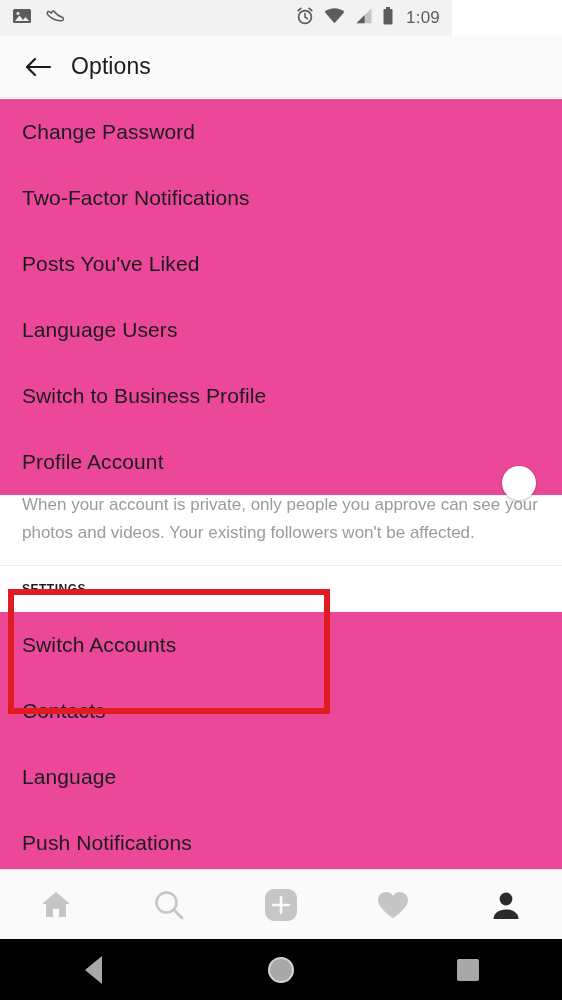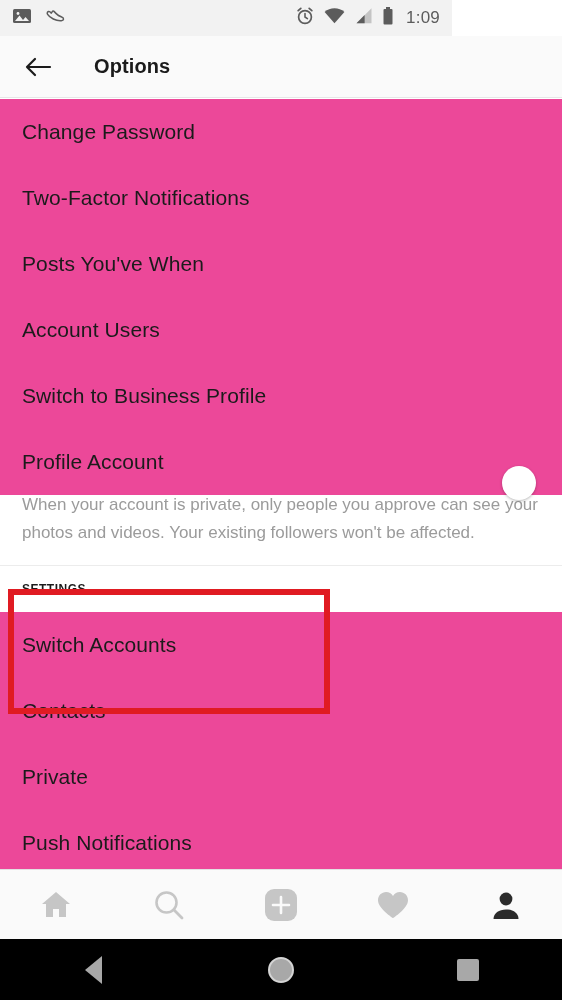--- a/index.html
+++ b/index.html
@@ -24,21 +24,21 @@
   .sb-ico { display:block; }
 
   
   .toolbar {
     position:absolute; top:36px; left:0; width:562px; height:62px;
     background:#fafafa;
     border-bottom:1px solid #e6e6e6;
     display:flex; align-items:center;
   }
   .back-btn { width:48px; height:48px; margin-left:14px; display:flex; align-items:center; justify-content:center; }
-  .toolbar-title { font-size:20px; color:#1b1b1b; margin-left:32px; letter-spacing:.1px;font-weight:bold; }
+  .toolbar-title { font-size:23px; color:#1b1b1b; margin-left:9px; letter-spacing:.1px; }
 
   
   .list {
     position:absolute; top:99px; left:0; width:562px; height:770px;
     background:#fff; overflow:hidden;
   }
   .row {
     height:66px; display:flex; align-items:center;
     padding:0 22px;
     background:#ec4899;
@@ -161,24 +161,24 @@
 
   <div class="list">
 
     <div class="row">
       <span class="row-label">Change Password</span>
     </div>
     <div class="row">
       <span class="row-label">Two-Factor Notifications</span>
     </div>
     <div class="row">
-      <span class="row-label">Posts You've When</span>
-    </div>
-    <div class="row">
-      <span class="row-label">Account Users</span>
+      <span class="row-label">Posts You've Liked</span>
+    </div>
+    <div class="row">
+      <span class="row-label">Language Users</span>
     </div>
     <div class="row">
       <span class="row-label">Switch to Business Profile</span>
     </div>
 
     <div class="row">
       <span class="row-label">Profile Account</span>
       <span class="row-toggle">
         <span class="toggle-track">
           <span class="toggle-knob"></span>
@@ -192,21 +192,21 @@
 
     <div class="section-header">SETTINGS</div>
 
     <div class="row">
       <span class="row-label">Switch Accounts</span>
     </div>
     <div class="row">
       <span class="row-label">Contacts</span>
     </div>
     <div class="row">
-      <span class="row-label">Private</span>
+      <span class="row-label">Language</span>
     </div>
     <div class="row">
       <span class="row-label">Push Notifications</span>
     </div>
   </div>
 
   <div class="redbox"></div>
 
   <div class="appnav">
     <div class="nav-item">

